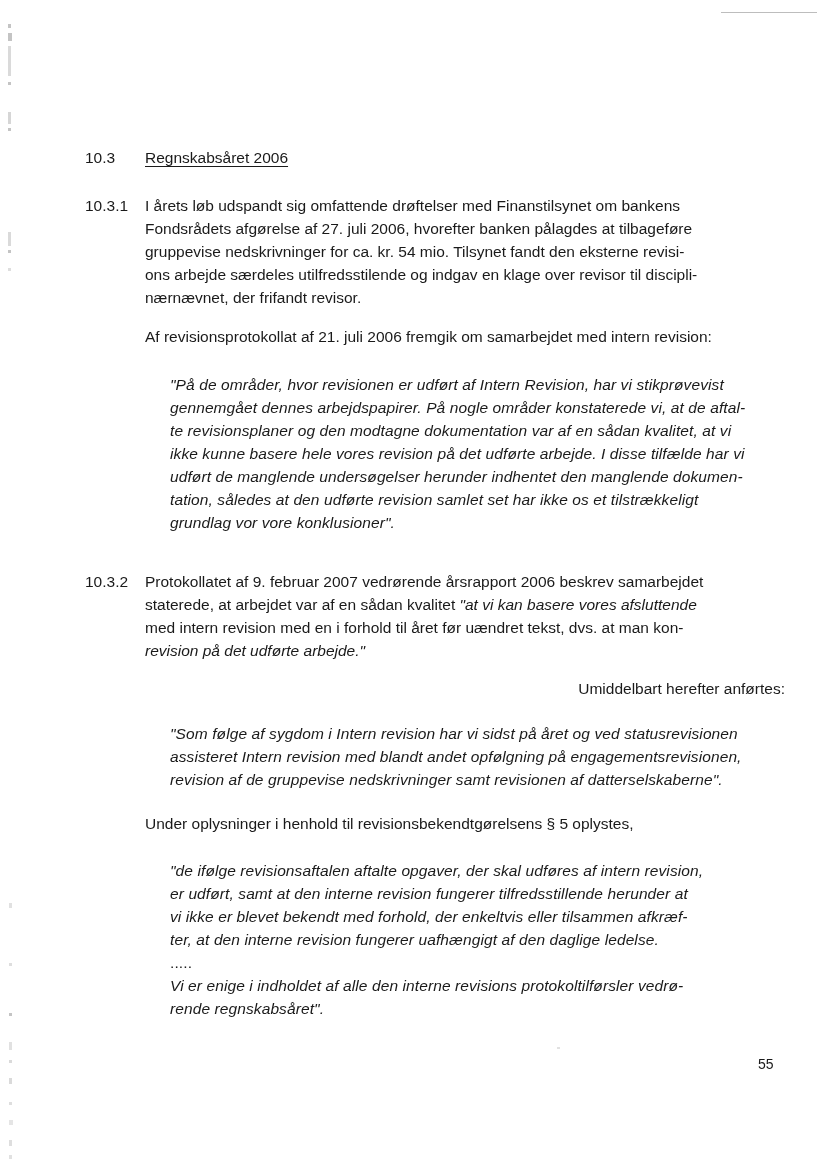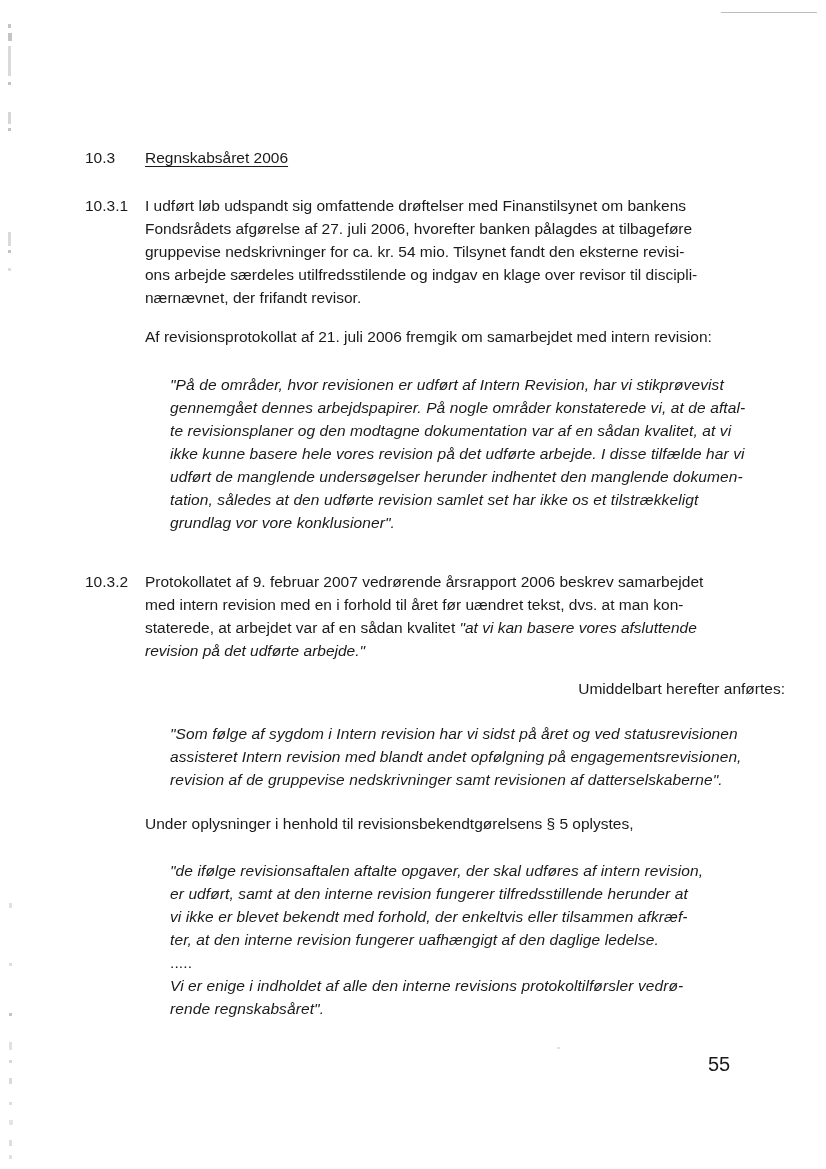--- a/index.html
+++ b/index.html
@@ -35,22 +35,22 @@
   .mt-para2{margin-top:36px;}
   .mt-follow{margin-top:15px;text-align:right;}
   .mt-quote2{margin-top:22px;}
   .mt-under{margin-top:21px;}
   .mt-quote3{margin-top:24px;}
   .scan-line-top{
     position:absolute;top:12px;left:721px;width:96px;height:0;
     border-top:1.5px solid #9a9a9a;opacity:.65;
   }
   .page-number{
-    position:absolute;left:708px;top:1055px;
-    font-size:20px;line-height:18px;
+    position:absolute;left:758px;top:1055px;
+    font-size:14px;line-height:18px;
   }
   .noise{position:absolute;background:#b5b5b5;opacity:.8;}
   .dotline{font-style:normal;letter-spacing:1px;}
 </style>
 </head>
 <body>
 
 <div class="page">
 
   <div class="scan-line-top"></div>
@@ -78,21 +78,21 @@
   <div class="content">
 
     <div class="heading-row">
       <span class="num-col">10.3</span>
       <span class="section-title">Regnskabsåret 2006</span>
     </div>
 
     <div class="para-row mt-para1">
       <span class="num-col" style="line-height:23px;">10.3.1</span>
       <div class="para-body">
-        <div class="line">I udført løb udspandt sig omfattende drøftelser med Finanstilsynet om bankens</div>
+        <div class="line">I årets løb udspandt sig omfattende drøftelser med Finanstilsynet om bankens</div>
         <div class="line">Fondsrådets afgørelse af 27. juli 2006, hvorefter banken pålagdes at tilbageføre</div>
         <div class="line">gruppevise nedskrivninger for ca. kr. 54 mio. Tilsynet fandt den eksterne revisi-</div>
         <div class="line">ons arbejde særdeles utilfredsstilende og indgav en klage over revisor til discipli-</div>
         <div class="line">nærnævnet, der frifandt revisor.</div>
       </div>
     </div>
 
     <div class="plain-block mt-intro">
       <div class="line">Af revisionsprotokollat af 21. juli 2006 fremgik om samarbejdet med intern revision:</div>
     </div>
@@ -104,22 +104,22 @@
       <div class="line">ikke kunne basere hele vores revision på det udførte arbejde. I disse tilfælde har vi</div>
       <div class="line">udført de manglende undersøgelser herunder indhentet den manglende dokumen-</div>
       <div class="line">tation, således at den udførte revision samlet set har ikke os et tilstrækkeligt</div>
       <div class="line">grundlag vor vore konklusioner".</div>
     </div>
 
     <div class="para-row mt-para2">
       <span class="num-col" style="line-height:23px;">10.3.2</span>
       <div class="para-body">
         <div class="line">Protokollatet af 9. februar 2007 vedrørende årsrapport 2006 beskrev samarbejdet</div>
+        <div class="line"><span>staterede, at arbejdet var af en sådan kvalitet </span><span class="it">"at vi kan basere vores afsluttende</span></div>
         <div class="line">med intern revision med en i forhold til året før uændret tekst, dvs. at man kon-</div>
-        <div class="line"><span>staterede, at arbejdet var af en sådan kvalitet </span><span class="it">"at vi kan basere vores afsluttende</span></div>
         <div class="line it">revision på det udførte arbejde."</div>
       </div>
     </div>
 
     <div class="plain-block mt-follow">
       <div class="line">Umiddelbart herefter anførtes:</div>
     </div>
 
     <div class="quote-block mt-quote2">
       <div class="line">"Som følge af sygdom i Intern revision har vi sidst på året og ved statusrevisionen</div>

